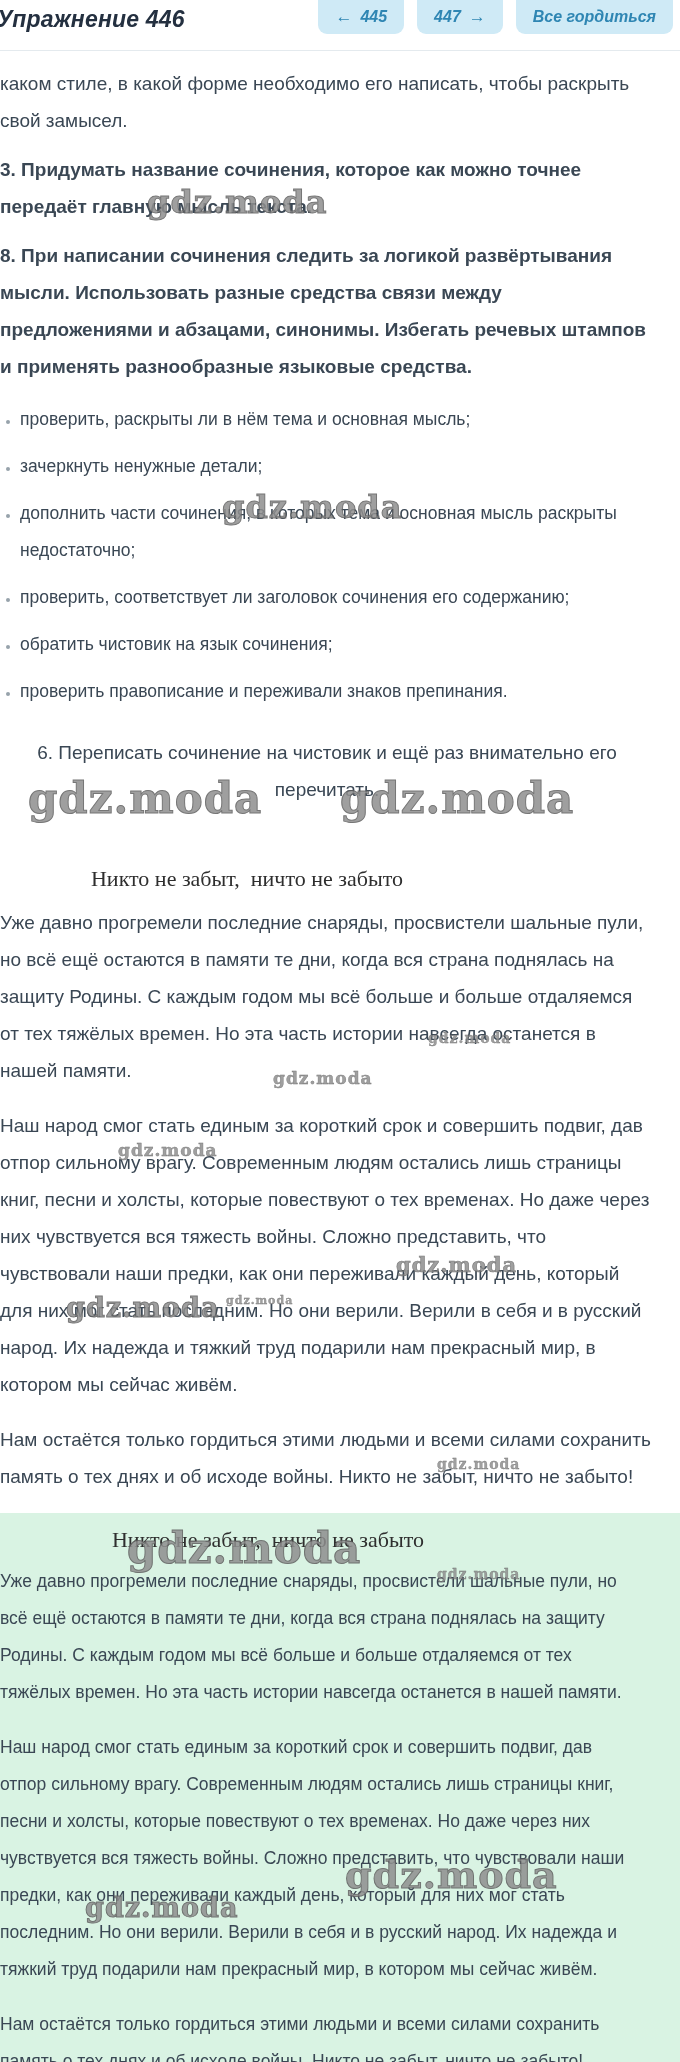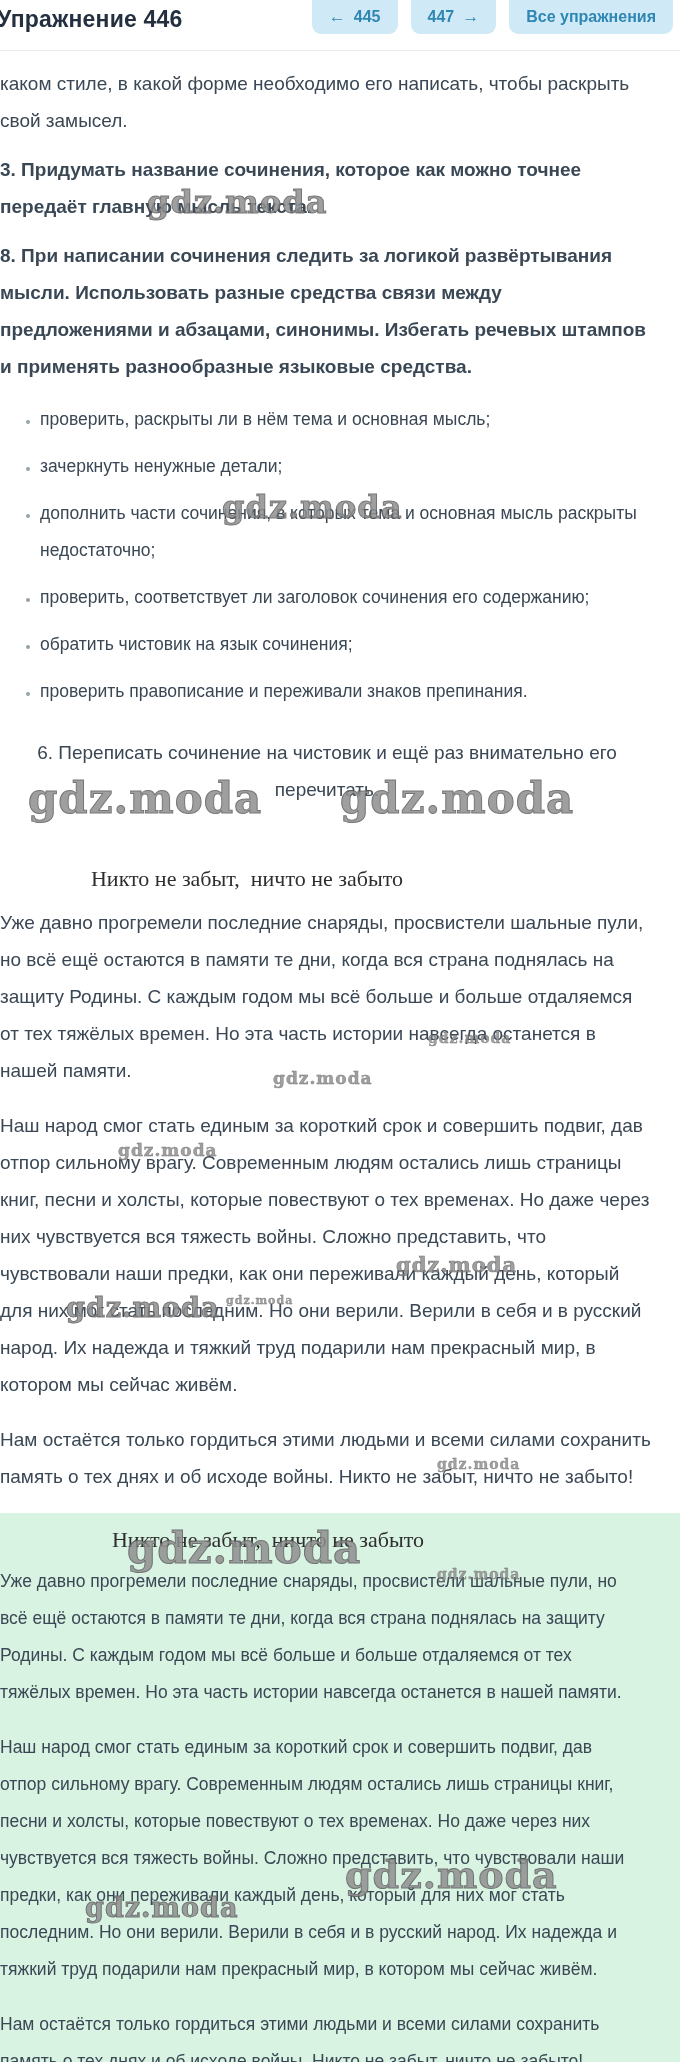--- a/index.html
+++ b/index.html
@@ -13,20 +13,21 @@
     position:relative;
   }
   .page { position:relative; width:680px; height:2062px; }
 
   
   header {
     height:51px;
     display:flex; align-items:flex-start; justify-content:space-between;
     border-bottom:1px solid #e4eaee;
     background:#fff;
+    font-style:italic;
   }
   .page-title {
     font-size:23px; font-weight:bold; color:#243040;
     margin-left:-3px; margin-top:6px; letter-spacing:0.2px;
     white-space:nowrap;
   }
   nav { display:flex; gap:13px; margin-right:7px; }
   .btn {
     display:flex; align-items:center; justify-content:center; gap:8px;
     background:#cfeaf6; color:#2f86b3;
@@ -37,21 +38,21 @@
   }
   .btn .arrow { font-size:17px; font-weight:normal; }
 
   
   main { padding:14px 26px 0 0; }
   main p { font-size:19px; line-height:37px; margin-bottom:9px; }
   p.step { margin-top:12px;font-weight:bold; }
 
   ul.checklist {
     margin:16px 0 24px 0;
-    padding-left:40px;
+    padding-left:20px;
     list-style:disc;
   }
   ul.checklist li {
     font-size:17.5px; line-height:37px;
     margin-bottom:10px;
   }
   ul.checklist li::marker { color:#97a2ab; font-size:12px; }
 
   p.final { margin-top:16px; margin-bottom:0;text-align:center; }
 
@@ -112,21 +113,21 @@
     <nav>
       <a class="btn">
         <span class="arrow">←</span>
         <span>445</span>
       </a>
       <a class="btn">
         <span>447</span>
         <span class="arrow">→</span>
       </a>
       <a class="btn">
-        <span>Все упражнения</span>
+        <span>Все гордиться</span>
       </a>
     </nav>
   </header>
 
   <main>
     <p>каком стиле, в какой форме необходимо его написать, чтобы раскрыть свой замысел.</p>
     <p class="step">3. Придумать название сочинения, которое как можно точнее передаёт главную мысль текста.</p>
     <p class="step">8. При написании сочинения следить за логикой развёртывания мысли. Использовать разные средства связи между предложениями и абзацами, синонимы. Избегать речевых штампов и применять разнообразные языковые средства.</p>
 
     <ul class="checklist">

